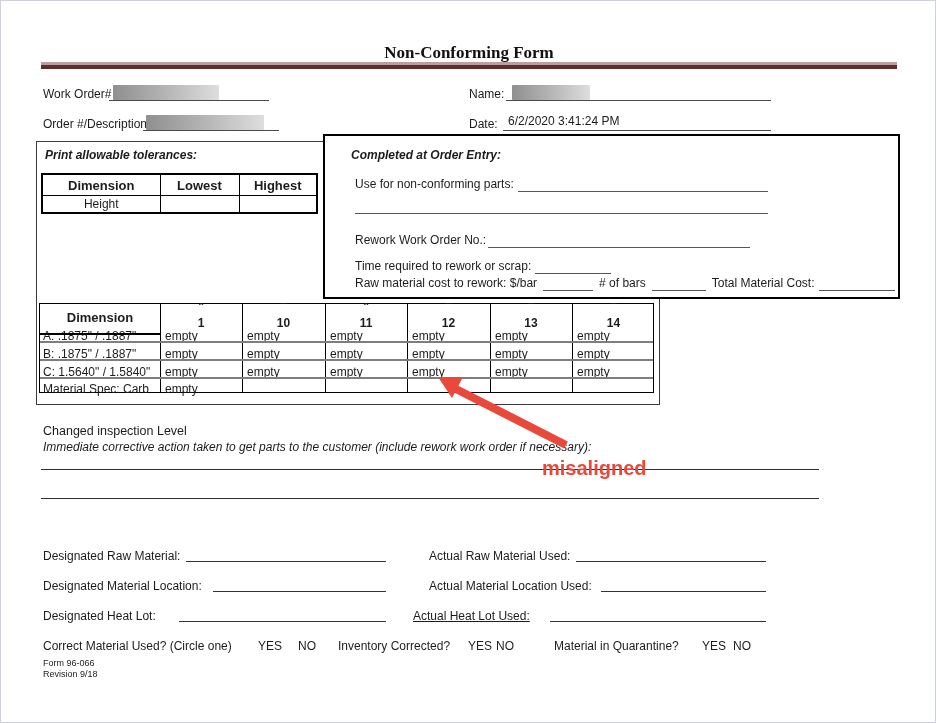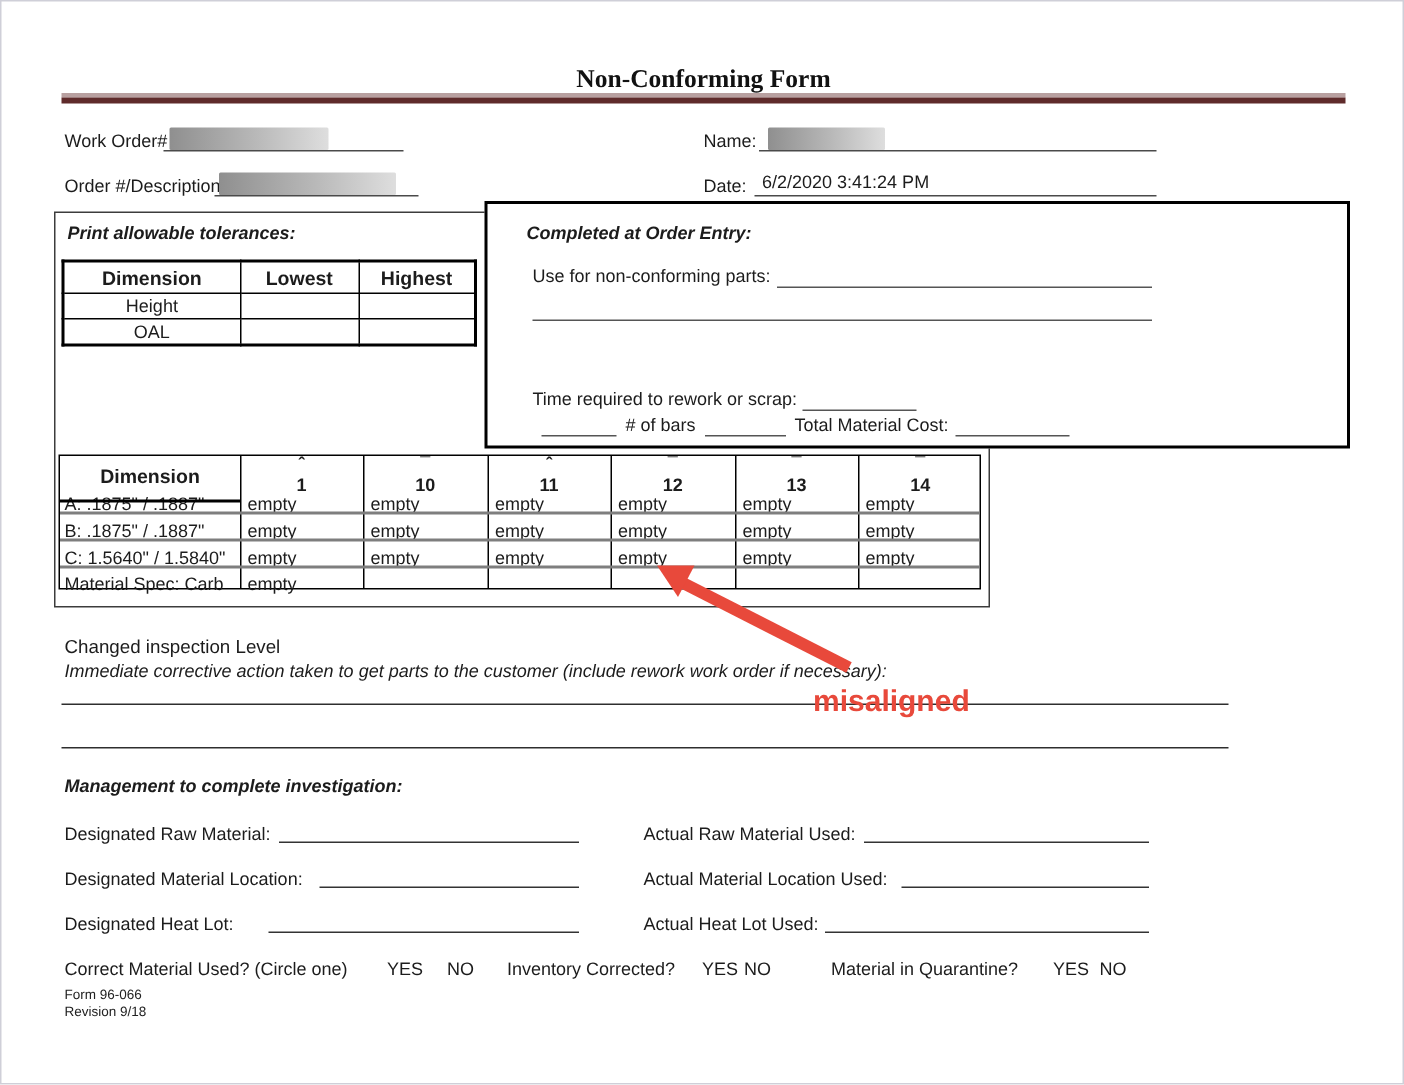--- a/index.html
+++ b/index.html
@@ -78,41 +78,41 @@
           <tr>
         <th>Dimension</th>
         <th>Lowest</th>
         <th>Highest</th>
       </tr>
       <tr>
         <td>Height</td>
         <td></td>
             <td></td>
       </tr>
-      <tr>
-        <td>OAL</td>
-        <td></td>
-            <td></td>
-      </tr>
     </tbody>
       </table>
   </div>
 
   <div class="abs thickbox" style="left:322px;top:133px;width:573px;height:161px;">
     <div class="abs t12 bi" style="left:26px;top:12px;">Completed at Order Entry:</div>
     <div class="abs flexrow" style="left:30px;top:41px;width:413px;">
       <span class="t12">Use for non-conforming parts:</span>
       <span class="fill" style="flex:1;margin-left:4px;"></span>
     </div>
     <div class="abs fill" style="left:30px;top:64px;width:413px;"></div>
+    <div class="abs flexrow" style="left:30px;top:97px;width:395px;">
+      <span class="t12">Rework Work Order No.:</span>
+      <span class="fill" style="flex:1;margin-left:2px;"></span>
+    </div>
     <div class="abs flexrow" style="left:30px;top:123px;width:256px;">
       <span class="t12">Time required to rework or scrap:</span>
       <span class="fill" style="flex:1;margin-left:4px;"></span>
     </div>
     <div class="abs flexrow" style="left:30px;top:140px;">
+      <span class="t12">Raw material cost to rework: $/bar</span>
       <span class="fill" style="width:50px;margin:0 6px;"></span>
       <span class="t12"># of bars</span>
       <span class="fill" style="width:54px;margin:0 6px;"></span>
       <span class="t12">Total Material Cost:</span>
       <span class="fill" style="width:76px;margin-left:5px;"></span>
     </div>
   </div>
 
 
   <div class="abs mtab" style="left:38px;top:302px;width:615px;height:90px;z-index:2;">
@@ -177,34 +177,33 @@
     <line x1="142" y1="78" x2="30" y2="21" stroke="#e8493b" stroke-width="8"></line>
     <polygon points="14,10 39,10 28,31" fill="#e8493b"></polygon>
   </svg>
   <div class="abs red" style="left:541px;top:408px;font-size:20px;font-weight:bold;z-index:6;margin-top:48px;">misaligned</div>
 
   <div class="abs" style="left:42px;top:423px;font-size:12.5px;">Changed inspection Level</div>
   <div class="abs t12i" style="left:42px;top:439px;">Immediate corrective action taken to get parts to the customer (include rework work order if necessary):</div>
   <div class="abs" style="left:40px;top:468px;width:778px;border-bottom:1px solid #2e2e2e;"></div>
   <div class="abs" style="left:40px;top:497px;width:778px;border-bottom:1px solid #2e2e2e;"></div>
 
-  <div class="abs t12 bi" style="left:42px;top:516px;">Management to complete investigation:</div>
 
   <div class="abs t12" style="left:42px;top:548px;">Designated Raw Material:</div>
   <div class="abs" style="left:185px;top:546px;width:200px;border-bottom:1px solid #333;height:14px;"></div>
   <div class="abs t12" style="left:42px;top:578px;">Designated Material Location:</div>
   <div class="abs" style="left:212px;top:576px;width:173px;border-bottom:1px solid #333;height:14px;"></div>
   <div class="abs t12" style="left:42px;top:608px;">Designated Heat Lot:</div>
   <div class="abs" style="left:178px;top:606px;width:207px;border-bottom:1px solid #333;height:14px;"></div>
 
   <div class="abs t12" style="left:428px;top:548px;">Actual Raw Material Used:</div>
   <div class="abs" style="left:575px;top:546px;width:190px;border-bottom:1px solid #333;height:14px;"></div>
   <div class="abs t12" style="left:428px;top:578px;">Actual Material Location Used:</div>
   <div class="abs" style="left:600px;top:576px;width:165px;border-bottom:1px solid #333;height:14px;"></div>
-  <div class="abs t12" style="left:428px;top:608px;">Actual Heat Lot Used:</div>
+  <div class="abs t12" style="left:412px;top:608px;text-decoration:underline;">Actual Heat Lot Used:</div>
   <div class="abs" style="left:549px;top:606px;width:216px;border-bottom:1px solid #333;height:14px;"></div>
 
   <div class="abs t12" style="left:42px;top:638px;">Correct Material Used? (Circle one)</div>
   <div class="abs t12" style="left:257px;top:638px;">YES</div>
   <div class="abs t12" style="left:297px;top:638px;">NO</div>
   <div class="abs t12" style="left:337px;top:638px;">Inventory Corrected?</div>
   <div class="abs t12" style="left:467px;top:638px;">YES</div>
   <div class="abs t12" style="left:495px;top:638px;">NO</div>
   <div class="abs t12" style="left:553px;top:638px;">Material in Quarantine?</div>
   <div class="abs t12" style="left:701px;top:638px;">YES</div>

